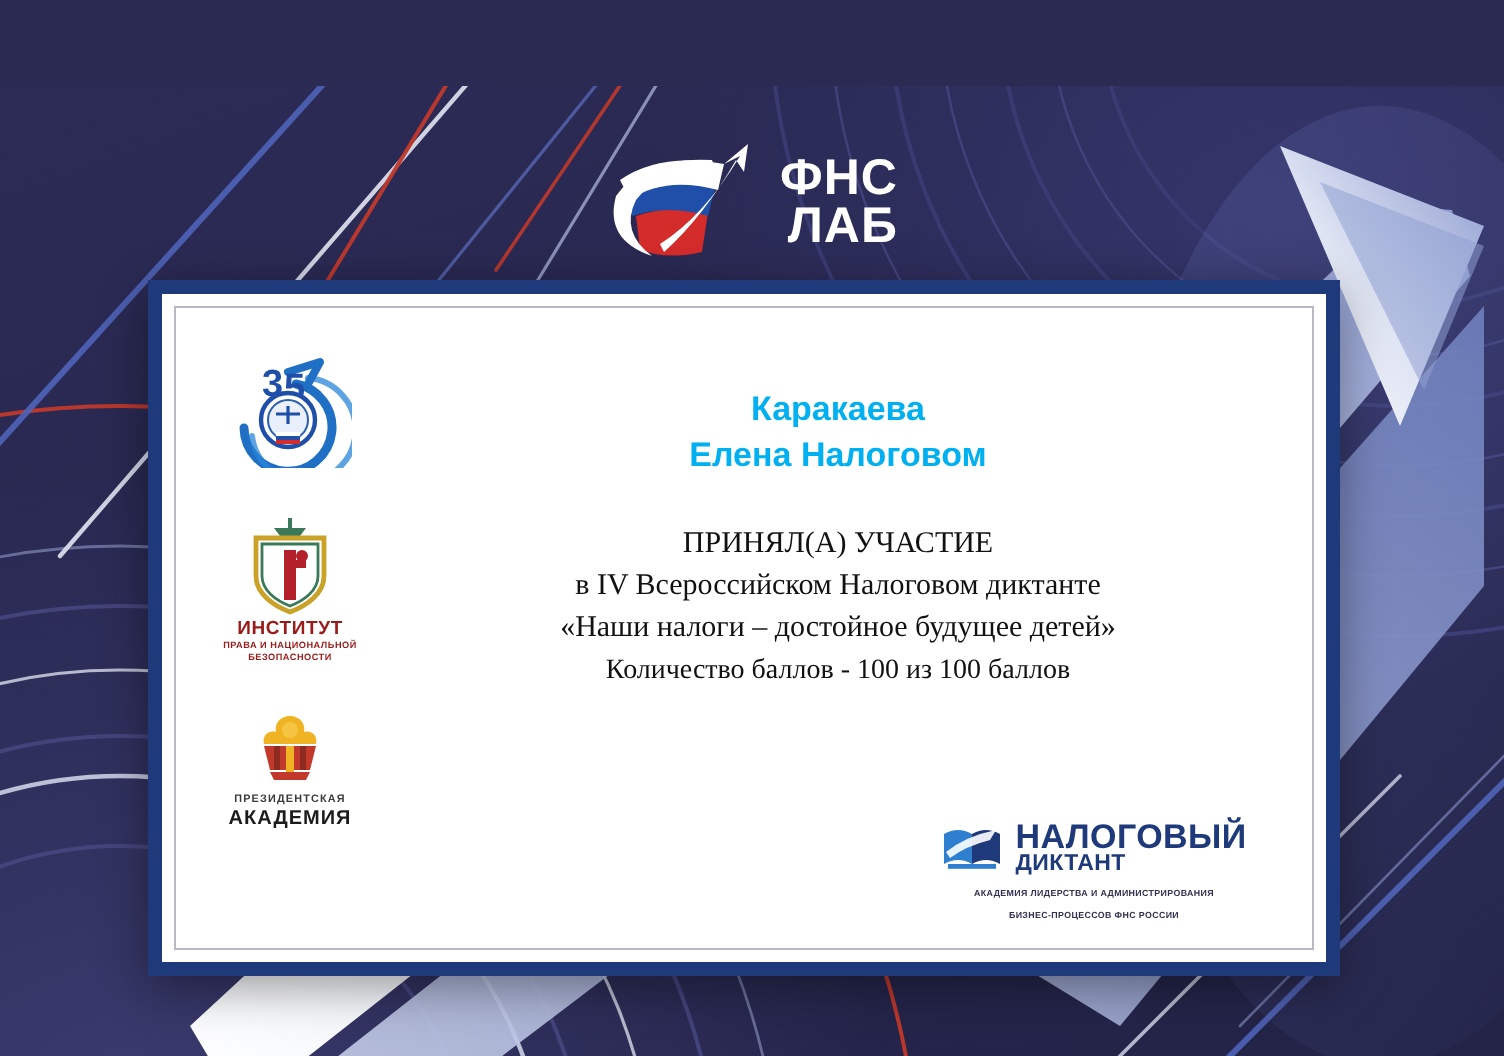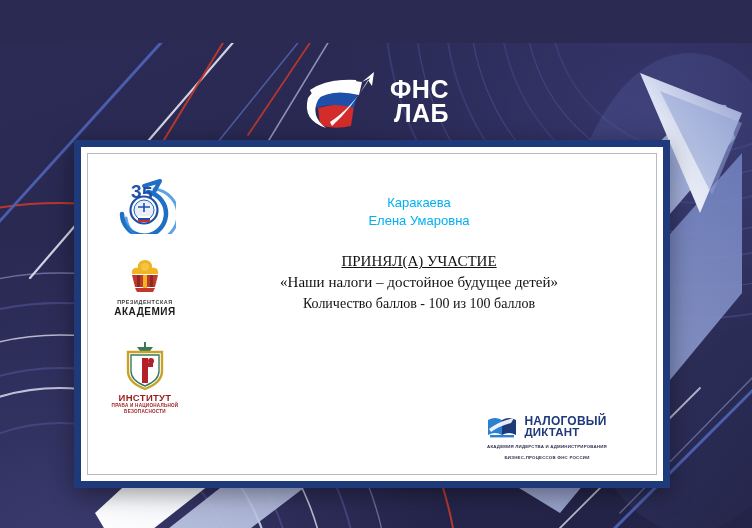--- a/index.html
+++ b/index.html
@@ -69,37 +69,37 @@
   }
   .title{
     font-size:41px;font-weight:bold;color:#24499a;letter-spacing:1.5px;
     margin-top:32px;line-height:1;
   }
   .subtitle{
     font-size:8.4px;font-weight:bold;color:#1f3a7a;letter-spacing:.75px;
     margin-top:22px;
   }
   .name{
-    color:#00b0f0;font-size:13px;font-weight:normal;line-height:1.35;margin-top:22px;
+    color:#00b0f0;font-size:17px;font-weight:bold;line-height:1.35;margin-top:22px;
   }
   .body-txt{
     font-family:"Liberation Serif", serif;color:#111;margin-top:22px;line-height:1.42;
   }
-  .body-txt .l1{font-size:15px;text-decoration:underline;}
+  .body-txt .l1{font-size:15px;}
   .body-txt .l2{font-size:15px;}
   .body-txt .l3{font-size:15px;}
   .body-txt .l4{font-size:14px;}
 
   
   .diktant{
     position:absolute;right:14px;bottom:12px;width:190px;text-align:center;
   }
   .dk-row{display:flex;align-items:center;justify-content:center;gap:7px;}
   .dk-words{text-align:left;color:#1f3a7a;font-weight:bold;line-height:1.02;letter-spacing:.2px;}
-  .dk-w1{font-size:12px;}
+  .dk-w1{font-size:17px;}
   .dk-w2{font-size:11.5px;}
   .dk-sub{font-size:4.4px;color:#303050;font-weight:bold;letter-spacing:.2px;margin-top:5px;line-height:1.5;}
 
   
   .fnslab{position:absolute;left:296px;top:22px;width:180px;height:72px;
     display:flex;align-items:center;gap:8px;}
   .fnslab-words{color:#ffffff;font-weight:bold;line-height:.98;letter-spacing:.5px;}
   .fl1{font-size:25px;}
   .fl2{font-size:25px;text-align:right;}
 </style>
@@ -217,57 +217,58 @@
               <circle cx="30" cy="34" r="13.5" fill="#ffffff" stroke="#1f4fa8" stroke-width="2.2"></circle>
               <circle cx="30" cy="34" r="10" fill="#e9f0fb" stroke="#2a5fb0" stroke-width="1"></circle>
               <path d="M24 31 h12 M30 27 v9" stroke="#1f4fa8" stroke-width="1.6"></path>
               <rect x="24" y="40" width="12" height="2" fill="#ffffff"></rect>
               <rect x="24" y="42" width="12" height="2" fill="#1f4fa8"></rect>
               <rect x="24" y="44" width="12" height="2" fill="#d42b2b"></rect>
             </svg>
           </div>
 
           <div class="logo-box">
+            <svg width="46" height="50" viewBox="0 0 46 50">
+              <path d="M23 1 v7" stroke="#3a7a5a" stroke-width="2"></path>
+              <path d="M15 6 h16 l-3 4 h-10 Z" fill="#3a7a5a"></path>
+              <path d="M6 11 h34 v19 c0 9 -9 15 -17 18 c-8 -3 -17 -9 -17 -18 Z" fill="#ffffff" stroke="#c9a227" stroke-width="2.4"></path>
+              <path d="M9 14 h28 v16 c0 7.5 -7.5 12.5 -14 15 c-6.5 -2.5 -14 -7.5 -14 -15 Z" fill="#ffffff" stroke="#3a7a5a" stroke-width="1.4"></path>
+              <path d="M20 17 h6 v5 h5 v4 h-5 v16 h-6 Z" fill="#b3202a"></path>
+              <circle cx="29" cy="20" r="3" fill="#b3202a"></circle>
+            </svg>
+            <div class="inst-main">ИНСТИТУТ</div>
+            <div class="inst-sub">ПРАВА И НАЦИОНАЛЬНОЙ</div>
+            <div class="inst-sub">БЕЗОПАСНОСТИ</div>
+          </div>
+
+          <div class="logo-box">
             <svg width="44" height="38" viewBox="0 0 44 38">
               <path d="M22 2 C27 2 30 6 29 10 C33 9 36 12 35 16 L9 16 C8 12 11 9 15 10 C14 6 17 2 22 2 Z" fill="#f0b323"></path>
               <circle cx="22" cy="9" r="4" fill="#f5c542"></circle>
               <path d="M9 17 h26 l-3 12 h-20 Z" fill="#c0392b"></path>
               <rect x="14" y="17" width="3" height="12" fill="#8e2a1e"></rect>
               <rect x="27" y="17" width="3" height="12" fill="#8e2a1e"></rect>
               <rect x="20" y="17" width="4" height="14" fill="#f0b323"></rect>
               <path d="M12 30 h20 l-2 4 h-16 Z" fill="#c0392b"></path>
             </svg>
             <div class="ranepa-cap">ПРЕЗИДЕНТСКАЯ</div>
             <div class="ranepa-main">АКАДЕМИЯ</div>
           </div>
-
-          <div class="logo-box">
-            <svg width="46" height="50" viewBox="0 0 46 50">
-              <path d="M23 1 v7" stroke="#3a7a5a" stroke-width="2"></path>
-              <path d="M15 6 h16 l-3 4 h-10 Z" fill="#3a7a5a"></path>
-              <path d="M6 11 h34 v19 c0 9 -9 15 -17 18 c-8 -3 -17 -9 -17 -18 Z" fill="#ffffff" stroke="#c9a227" stroke-width="2.4"></path>
-              <path d="M9 14 h28 v16 c0 7.5 -7.5 12.5 -14 15 c-6.5 -2.5 -14 -7.5 -14 -15 Z" fill="#ffffff" stroke="#3a7a5a" stroke-width="1.4"></path>
-              <path d="M20 17 h6 v5 h5 v4 h-5 v16 h-6 Z" fill="#b3202a"></path>
-              <circle cx="29" cy="20" r="3" fill="#b3202a"></circle>
-            </svg>
-            <div class="inst-main">ИНСТИТУТ</div>
-            <div class="inst-sub">ПРАВА И НАЦИОНАЛЬНОЙ</div>
-            <div class="inst-sub">БЕЗОПАСНОСТИ</div>
-          </div>
         </div>
 
         <div class="content">
 
           <div class="name">
             <div>Каракаева</div>
-            <div>Елена Умаровна</div>
+            <div>Елена Налоговом</div>
           </div>
 
           <div class="body-txt">
             <div class="l1">ПРИНЯЛ(А) УЧАСТИЕ</div>
+            <div class="l2">в IV Всероссийском Налоговом диктанте</div>
             <div class="l3">«Наши налоги – достойное будущее детей»</div>
             <div class="l4">Количество баллов - 100 из 100 баллов</div>
           </div>
         </div>
 
         <div class="diktant">
           <div class="dk-row">
             <svg width="30" height="24" viewBox="0 0 30 24">
               <path d="M1 5 Q8 1 15 5 L15 20 Q8 16 1 20 Z" fill="#2f7fd0"></path>
               <path d="M15 5 Q22 1 29 5 L29 20 Q22 16 15 20 Z" fill="#1f3a7a"></path>

